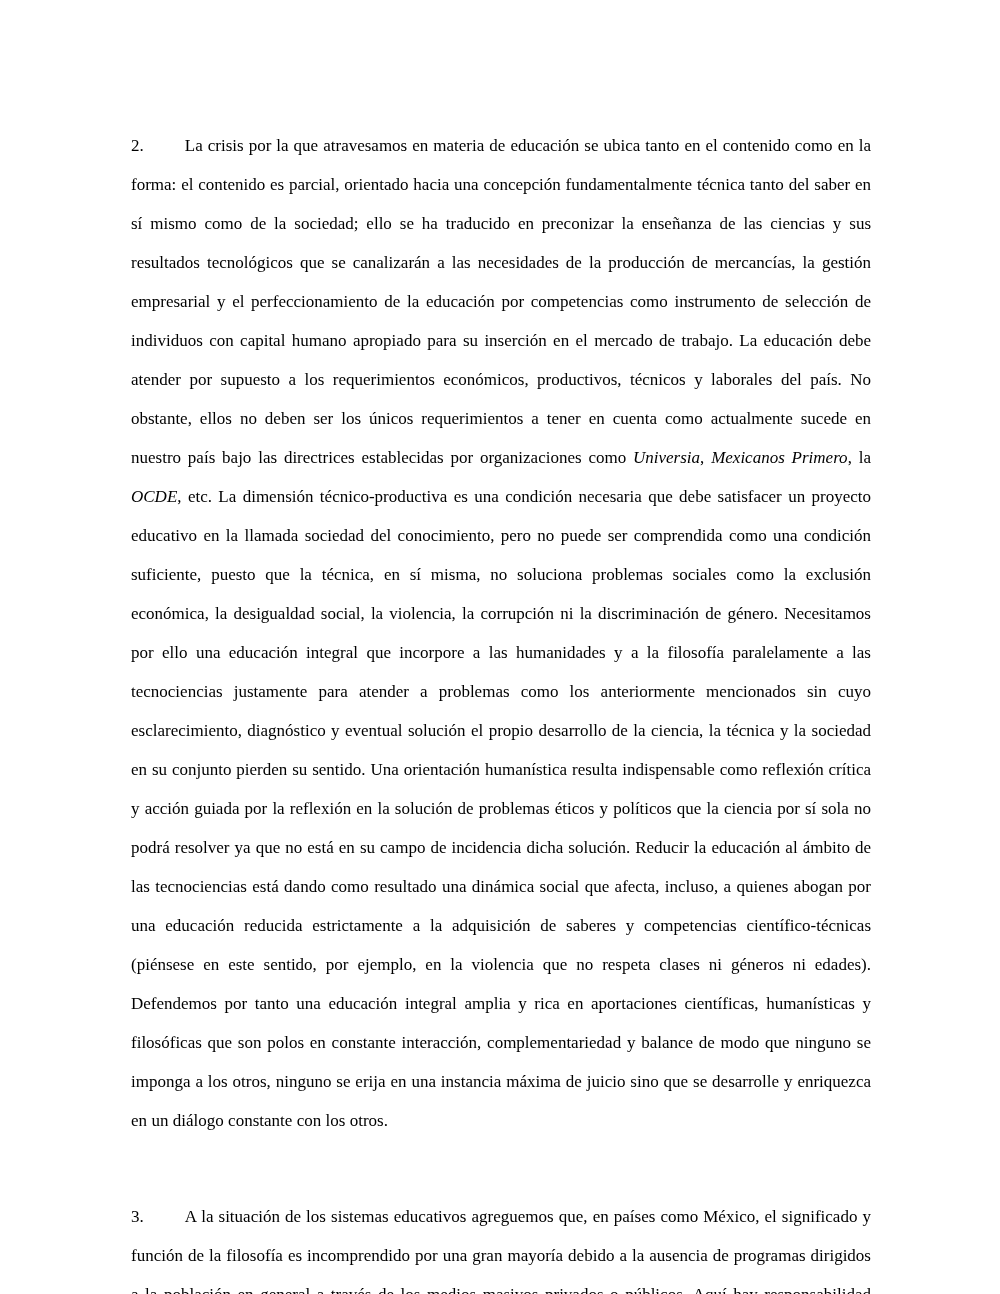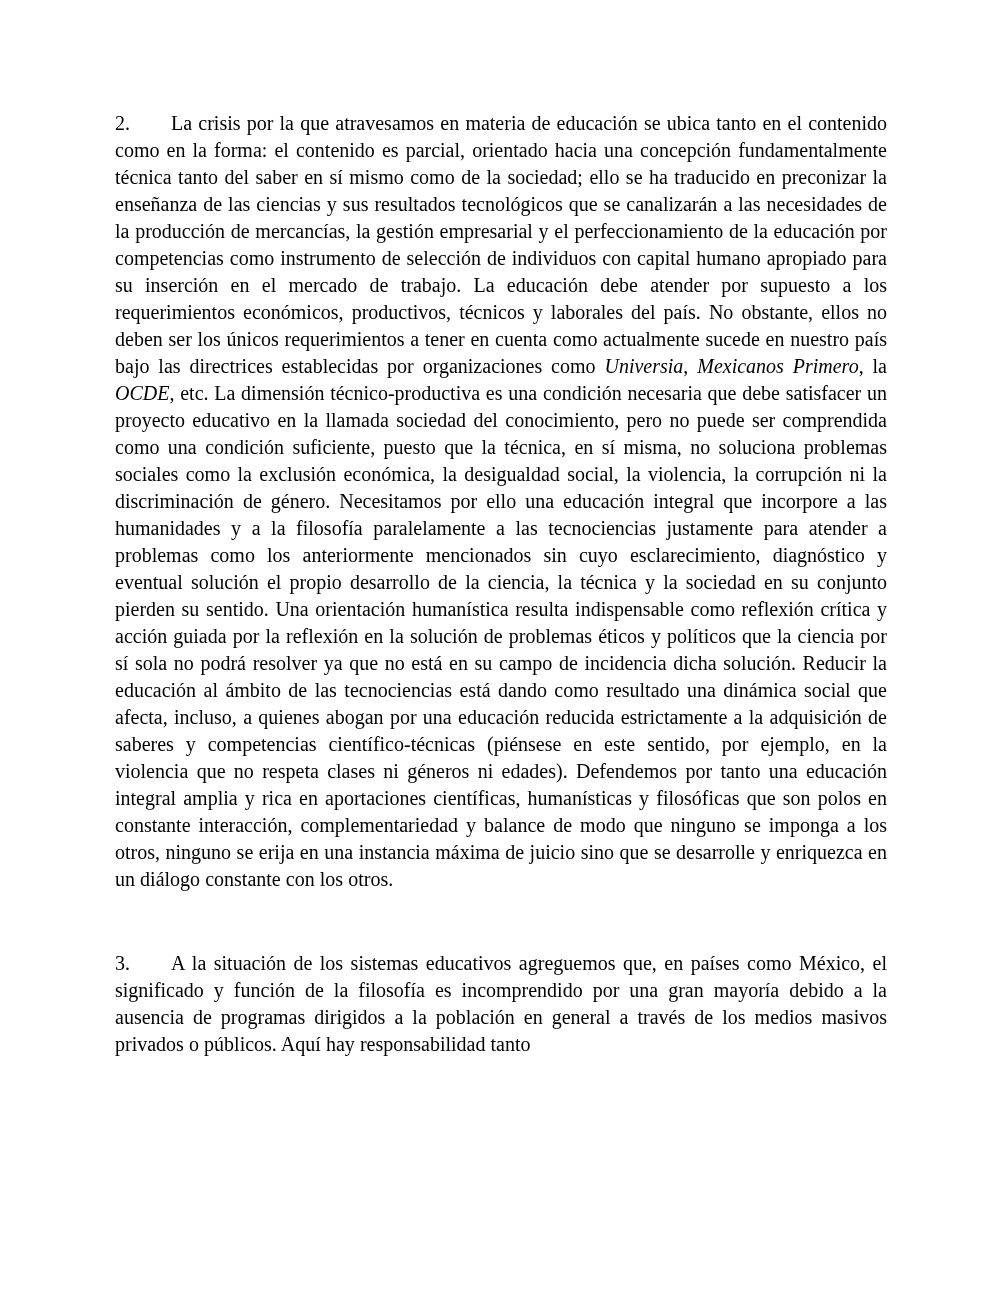--- a/index.html
+++ b/index.html
@@ -21,25 +21,25 @@
     background: #ffffff;
     overflow: hidden;
   }
   .text-column {
     position: absolute;
     left: 115px;
     top: 110px;
     width: 772px;
   }
   .para {
-    font-size: 20px;
-    line-height: 27px;
+    font-size: 17px;
+    line-height: 39px;
     text-align: justify;
     text-justify: inter-word;
-    margin: 0;
+    margin: 16px;
     hyphens: none;
     word-spacing: 0.1px;
   }
   .para + .para {
     margin-top: 57px;
   }
   .marker {
     display: inline-block;
   }
   .marker-gap {

